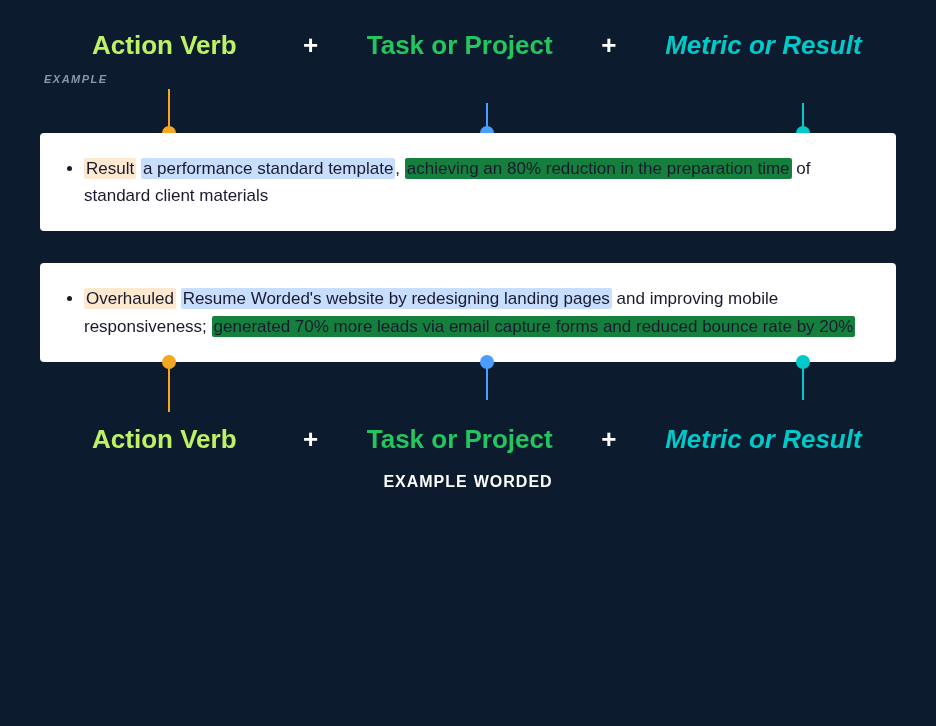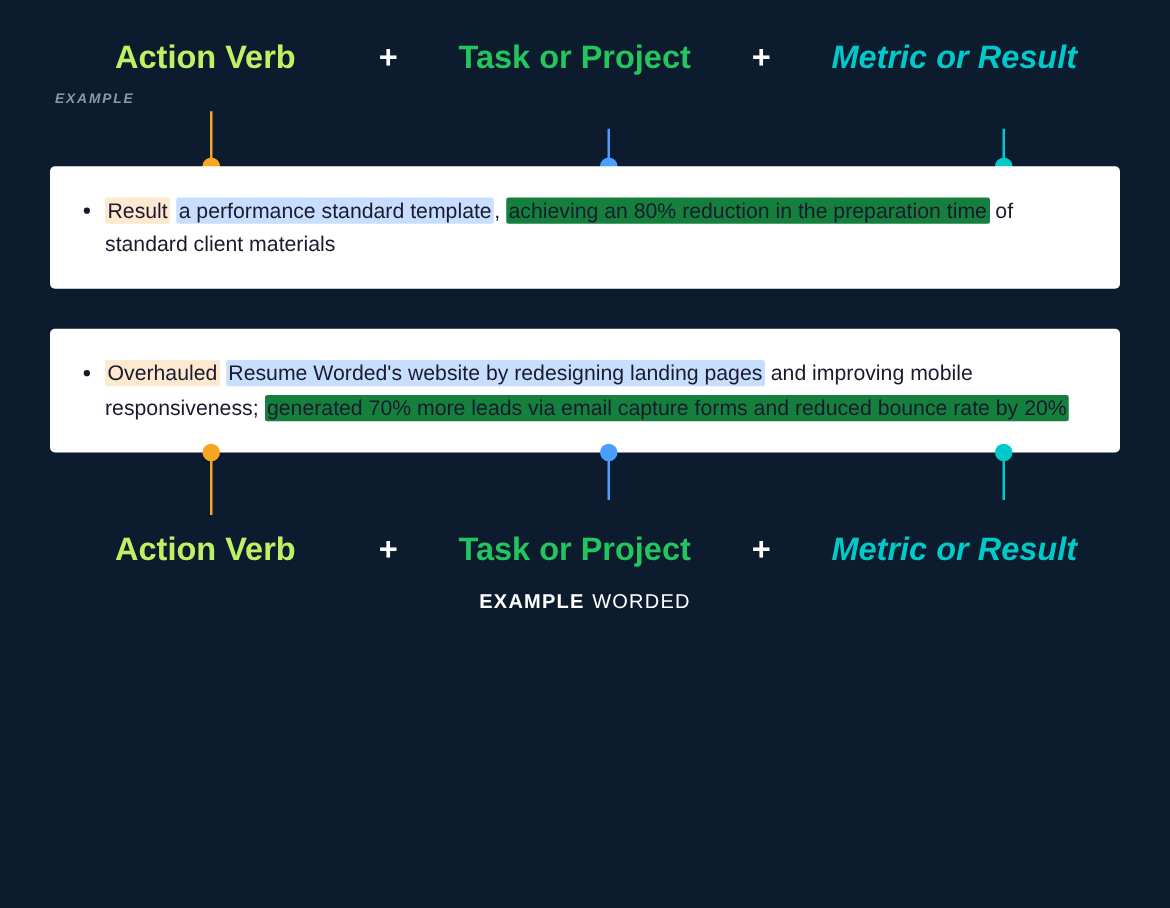--- a/index.html
+++ b/index.html
@@ -251,21 +251,21 @@
     }
 
     .brand-resume {
       font-weight: 900;
       font-size: 16px;
       color: white;
       letter-spacing: 1px;
     }
 
     .brand-worded {
-      font-weight: 400;
+      font-weight: 700;
       font-size: 16px;
       color: white;
       letter-spacing: 1px;
     }
   </style>
 </head>
 <body>
 
 <div class="top-labels">
   <span class="label-action">Action Verb</span>

